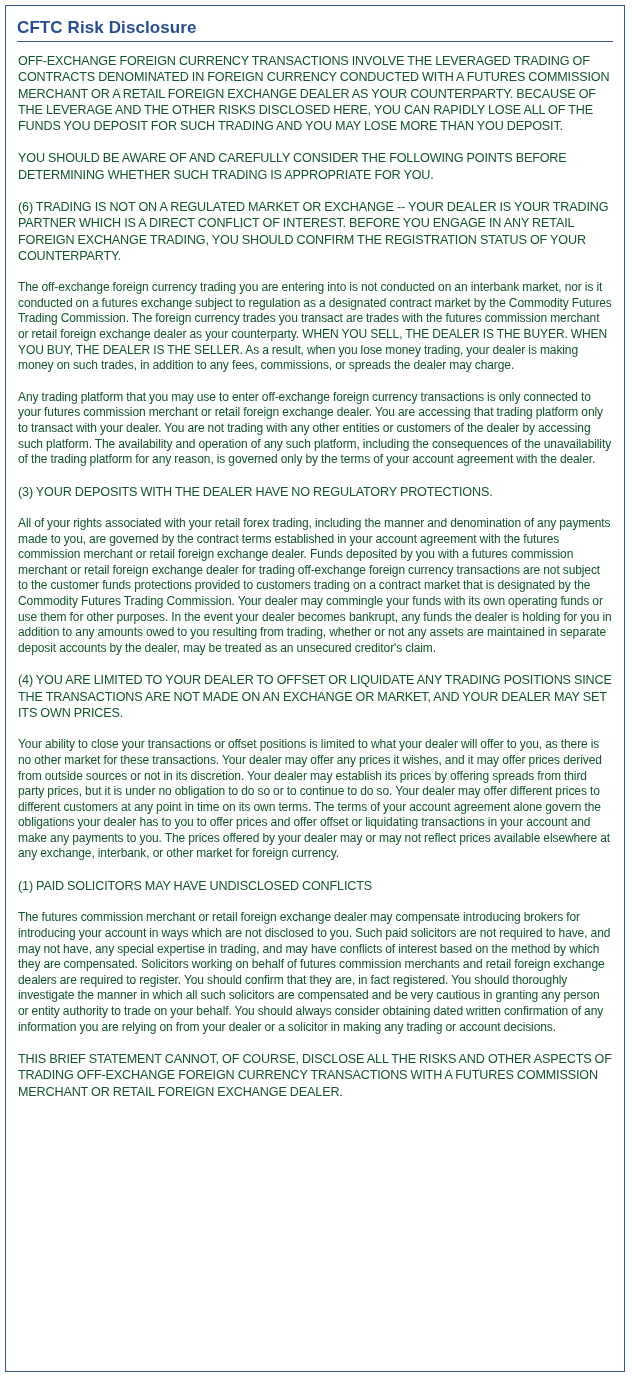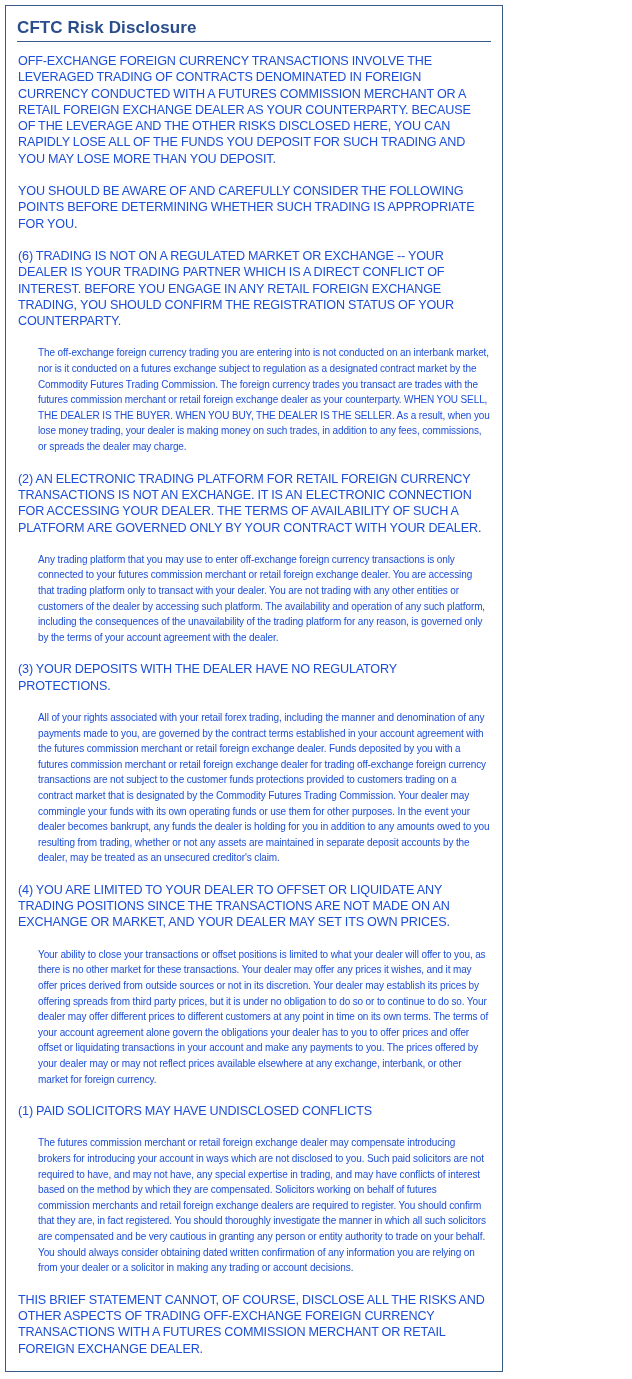--- a/index.html
+++ b/index.html
@@ -11,21 +11,21 @@
   body {
     width: 632px;
     height: 1379px;
     font-family: "Liberation Sans", sans-serif;
     -webkit-font-smoothing: none;
   }
   .disclosure-card {
     position: absolute;
     left: 5px;
     top: 5px;
-    width: 498px;
+    width: 620px;
     height: 1367px;
     box-sizing: border-box;
     border: 1px solid #3a5a8c;
     background: #ffffff;
     overflow: hidden;
   }
   .card-inner {
     padding: 12px 10px 10px 9px;
   }
   .doc-title {
@@ -43,58 +43,56 @@
     background: #3a5a8c;
     margin: 0 1px 11px 2px;
   }
   .body-text {
     margin: 0;
     padding: 0 2px 0 3px;
   }
   p.para {
     margin: 0 0 16px 0;
     padding: 0;
-    color: #1d4ed8;
+    color: #14532d;
     font-family: "Liberation Sans", sans-serif;
     font-stretch: condensed;
     text-align: left;
   }
   p.para.upper {
     font-size: 12.6px;
     line-height: 16.3px;
     letter-spacing: -0.15px;
     word-spacing: -0.2px;
   }
   p.para.mixed {
-    font-size: 10px;
+    font-size: 12px;
     line-height: 15.6px;
     letter-spacing: -0.1px;
     word-spacing: -0.1px;
-    margin-left: 20px;
   }
   p.para:last-child {
     margin-bottom: 0;
   }
 </style>
 </head>
 <body>
 
 <div class="disclosure-card">
   <div class="card-inner">
 
     <h1 class="doc-title">CFTC Risk Disclosure</h1>
 
     <div class="title-rule"></div>
 
     <div class="body-text">
         <p class="para upper">OFF-EXCHANGE FOREIGN CURRENCY TRANSACTIONS INVOLVE THE LEVERAGED TRADING OF CONTRACTS DENOMINATED IN FOREIGN CURRENCY CONDUCTED WITH A FUTURES COMMISSION MERCHANT OR A RETAIL FOREIGN EXCHANGE DEALER AS YOUR COUNTERPARTY. BECAUSE OF THE LEVERAGE AND THE OTHER RISKS DISCLOSED HERE, YOU CAN RAPIDLY LOSE ALL OF THE FUNDS YOU DEPOSIT FOR SUCH TRADING AND YOU MAY LOSE MORE THAN YOU DEPOSIT.</p>
         <p class="para upper">YOU SHOULD BE AWARE OF AND CAREFULLY CONSIDER THE FOLLOWING POINTS BEFORE DETERMINING WHETHER SUCH TRADING IS APPROPRIATE FOR YOU.</p>
         <p class="para upper">(6) TRADING IS NOT ON A REGULATED MARKET OR EXCHANGE -- YOUR DEALER IS YOUR TRADING PARTNER WHICH IS A DIRECT CONFLICT OF INTEREST. BEFORE YOU ENGAGE IN ANY RETAIL FOREIGN EXCHANGE TRADING, YOU SHOULD CONFIRM THE REGISTRATION STATUS OF YOUR COUNTERPARTY.</p>
         <p class="para mixed">The off-exchange foreign currency trading you are entering into is not conducted on an interbank market, nor is it conducted on a futures exchange subject to regulation as a designated contract market by the Commodity Futures Trading Commission. The foreign currency trades you transact are trades with the futures commission merchant or retail foreign exchange dealer as your counterparty. WHEN YOU SELL, THE DEALER IS THE BUYER. WHEN YOU BUY, THE DEALER IS THE SELLER. As a result, when you lose money trading, your dealer is making money on such trades, in addition to any fees, commissions, or spreads the dealer may charge.</p>
-        <p class="para upper">(2) AN ELECTRONIC TRADING PLATFORM FOR RETAIL FOREIGN CURRENCY TRANSACTIONS IS NOT AN EXCHANGE. IT IS AN ELECTRONIC CONNECTION FOR ACCESSING YOUR DEALER. THE TERMS OF AVAILABILITY OF SUCH A PLATFORM ARE GOVERNED ONLY BY YOUR CONTRACT WITH YOUR DEALER.</p>
         <p class="para mixed">Any trading platform that you may use to enter off-exchange foreign currency transactions is only connected to your futures commission merchant or retail foreign exchange dealer. You are accessing that trading platform only to transact with your dealer. You are not trading with any other entities or customers of the dealer by accessing such platform. The availability and operation of any such platform, including the consequences of the unavailability of the trading platform for any reason, is governed only by the terms of your account agreement with the dealer.</p>
         <p class="para upper">(3) YOUR DEPOSITS WITH THE DEALER HAVE NO REGULATORY PROTECTIONS.</p>
         <p class="para mixed">All of your rights associated with your retail forex trading, including the manner and denomination of any payments made to you, are governed by the contract terms established in your account agreement with the futures commission merchant or retail foreign exchange dealer. Funds deposited by you with a futures commission merchant or retail foreign exchange dealer for trading off-exchange foreign currency transactions are not subject to the customer funds protections provided to customers trading on a contract market that is designated by the Commodity Futures Trading Commission. Your dealer may commingle your funds with its own operating funds or use them for other purposes. In the event your dealer becomes bankrupt, any funds the dealer is holding for you in addition to any amounts owed to you resulting from trading, whether or not any assets are maintained in separate deposit accounts by the dealer, may be treated as an unsecured creditor's claim.</p>
         <p class="para upper">(4) YOU ARE LIMITED TO YOUR DEALER TO OFFSET OR LIQUIDATE ANY TRADING POSITIONS SINCE THE TRANSACTIONS ARE NOT MADE ON AN EXCHANGE OR MARKET, AND YOUR DEALER MAY SET ITS OWN PRICES.</p>
         <p class="para mixed">Your ability to close your transactions or offset positions is limited to what your dealer will offer to you, as there is no other market for these transactions. Your dealer may offer any prices it wishes, and it may offer prices derived from outside sources or not in its discretion. Your dealer may establish its prices by offering spreads from third party prices, but it is under no obligation to do so or to continue to do so. Your dealer may offer different prices to different customers at any point in time on its own terms. The terms of your account agreement alone govern the obligations your dealer has to you to offer prices and offer offset or liquidating transactions in your account and make any payments to you. The prices offered by your dealer may or may not reflect prices available elsewhere at any exchange, interbank, or other market for foreign currency.</p>
         <p class="para upper">(1) PAID SOLICITORS MAY HAVE UNDISCLOSED CONFLICTS</p>
         <p class="para mixed">The futures commission merchant or retail foreign exchange dealer may compensate introducing brokers for introducing your account in ways which are not disclosed to you. Such paid solicitors are not required to have, and may not have, any special expertise in trading, and may have conflicts of interest based on the method by which they are compensated. Solicitors working on behalf of futures commission merchants and retail foreign exchange dealers are required to register. You should confirm that they are, in fact registered. You should thoroughly investigate the manner in which all such solicitors are compensated and be very cautious in granting any person or entity authority to trade on your behalf. You should always consider obtaining dated written confirmation of any information you are relying on from your dealer or a solicitor in making any trading or account decisions.</p>
         <p class="para upper">THIS BRIEF STATEMENT CANNOT, OF COURSE, DISCLOSE ALL THE RISKS AND OTHER ASPECTS OF TRADING OFF-EXCHANGE FOREIGN CURRENCY TRANSACTIONS WITH A FUTURES COMMISSION MERCHANT OR RETAIL FOREIGN EXCHANGE DEALER.</p>
       </div>
 

